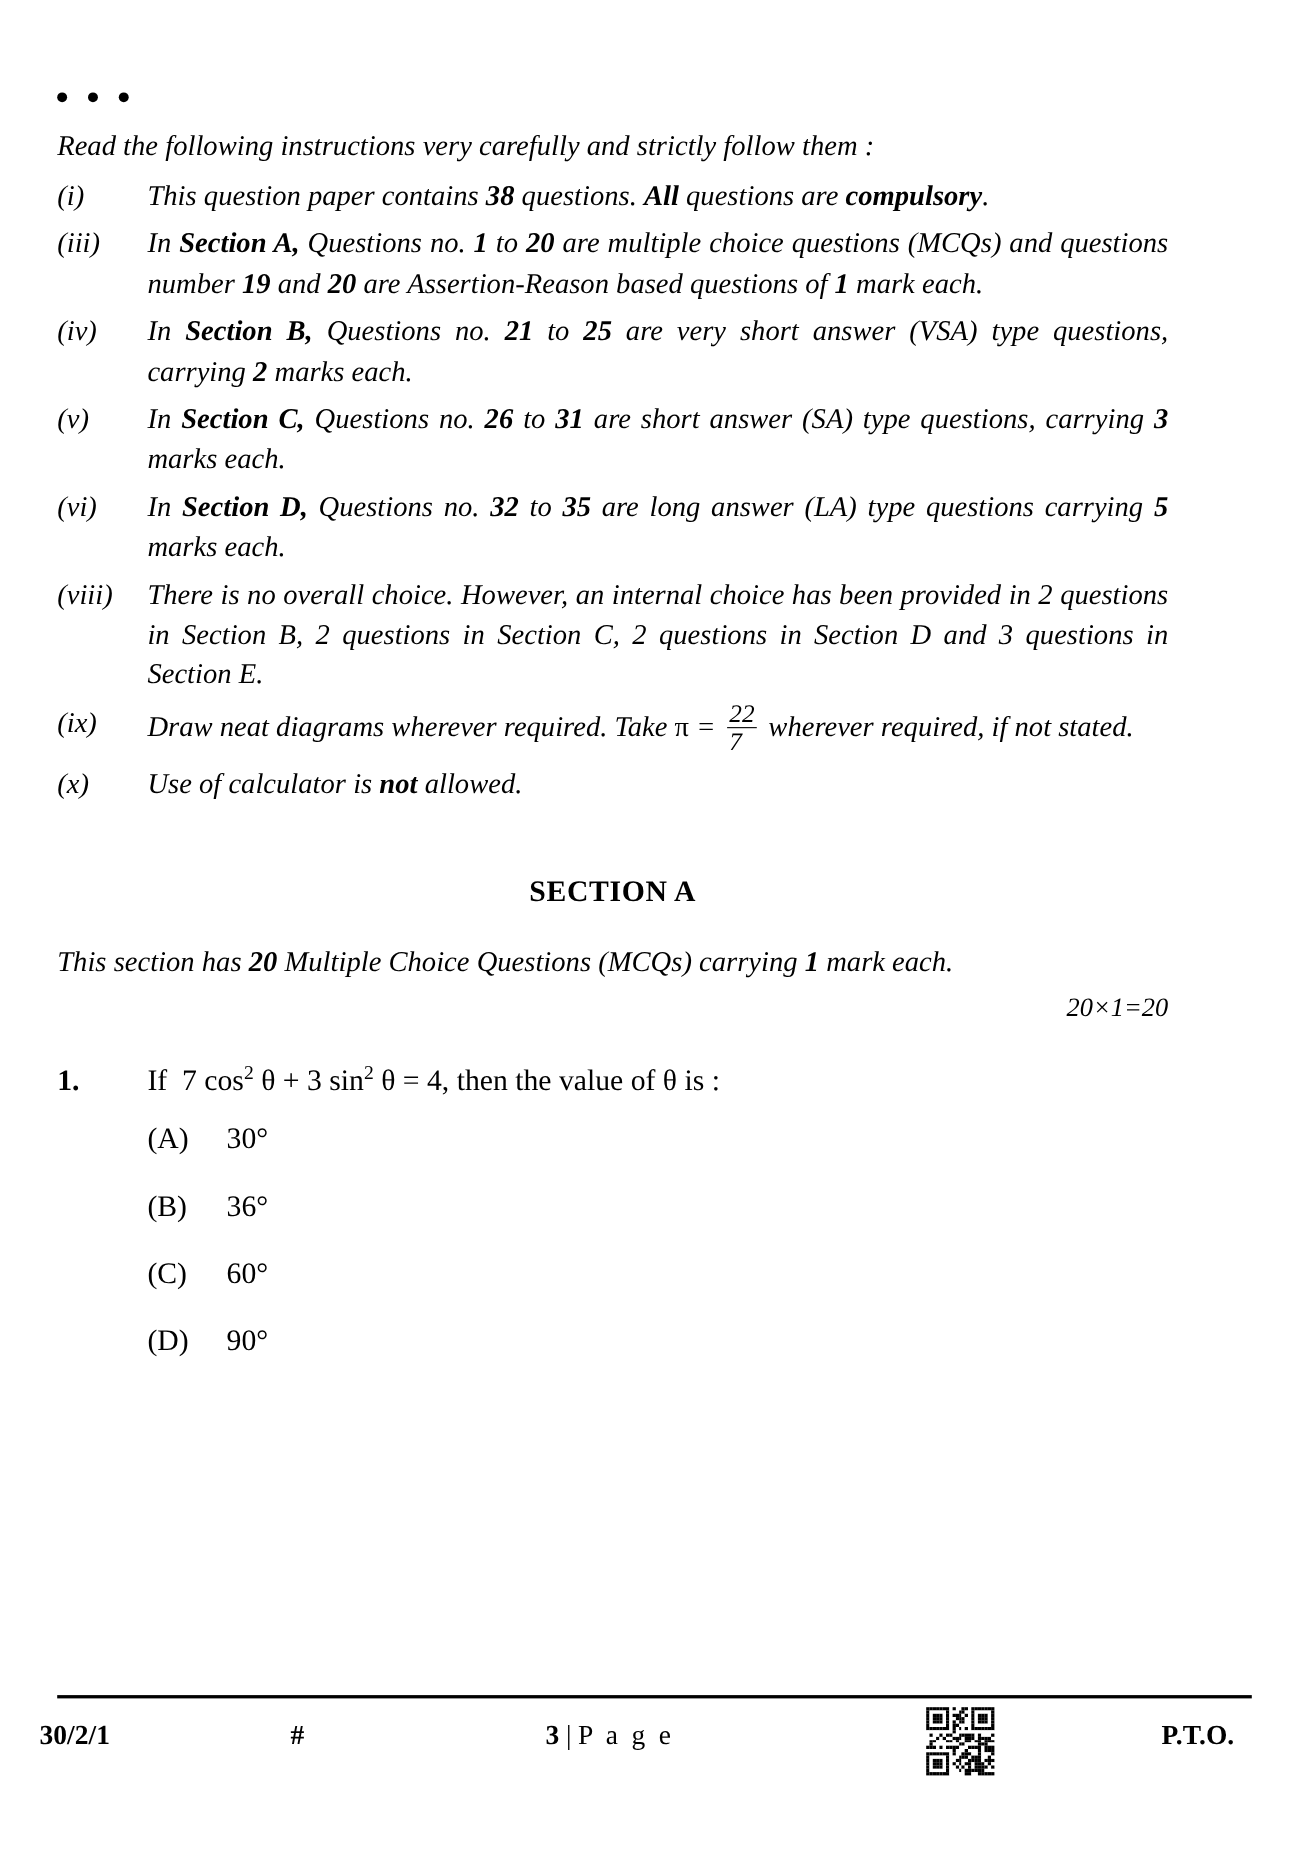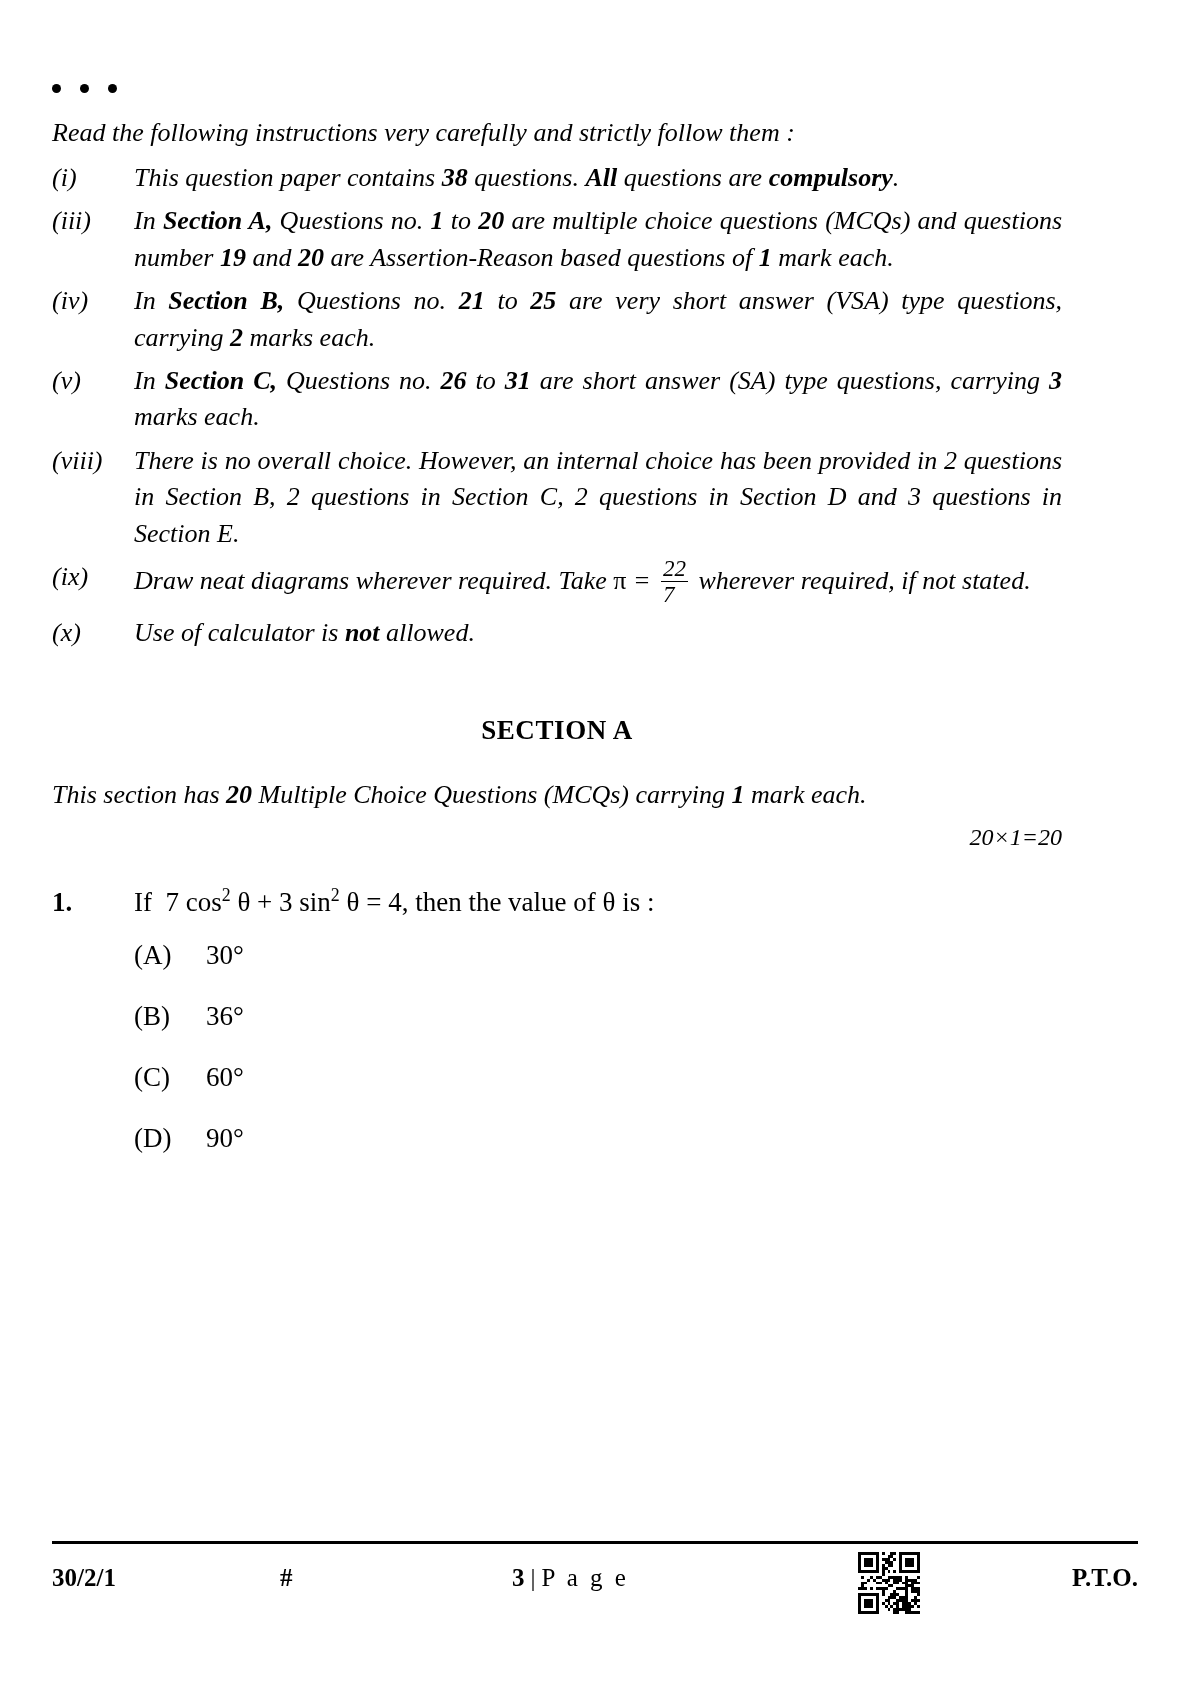--- a/index.html
+++ b/index.html
@@ -154,21 +154,21 @@
   .footer-rule {
     position: absolute;
     left: 52px;
     right: 52px;
     top: 1541px;
     height: 0;
     border-top: 3px solid #000;
   }
   .footer {
     position: absolute;
-    left: 52px;
+    left: 36px;
     top: 1552px;
     width: 1086px;
     height: 70px;
     font-weight: bold;
     font-size: 25px;
   }
   .footer .f-code { position: absolute; left: 0; top: 12px; }
   .footer .f-hash { position: absolute; left: 228px; top: 12px; font-weight: bold;}
   .footer .f-page { position: absolute; left: 460px; top: 12px; letter-spacing: 0px;}
   .footer .f-page .pgnum { font-weight: bold; }
@@ -218,20 +218,24 @@
     <div class="ins">
       <span class="mark">(iv)</span>
       <span class="body last-justify">In <b>Section B,</b> Questions no. <b>21</b> to <b>25</b> are very short answer (VSA) type questions, carrying <b>2</b> marks each.</span>
     </div>
 
     <div class="ins">
       <span class="mark">(v)</span>
       <span class="body last-justify">In <b>Section C,</b> Questions no. <b>26</b> to <b>31</b> are short answer (SA) type questions, carrying <b>3</b> marks each.</span>
     </div>
 
+    <div class="ins">
+      <span class="mark">(vi)</span>
+      <span class="body last-justify">In <b>Section D,</b> Questions no. <b>32</b> to <b>35</b> are long answer (LA) type questions carrying <b>5</b> marks each.</span>
+    </div>
 
 
     <div class="ins">
       <span class="mark">(viii)</span>
       <span class="body last-justify">There is no overall choice. However, an internal choice has been provided in 2 questions in Section B, 2 questions in Section C, 2 questions in Section D and 3 questions in Section E.</span>
     </div>
 
     <div class="ins">
       <span class="mark">(ix)</span>
       <span class="body last-justify">Draw neat diagrams wherever required. Take <span class="pi">π</span> = <span class="frac">

